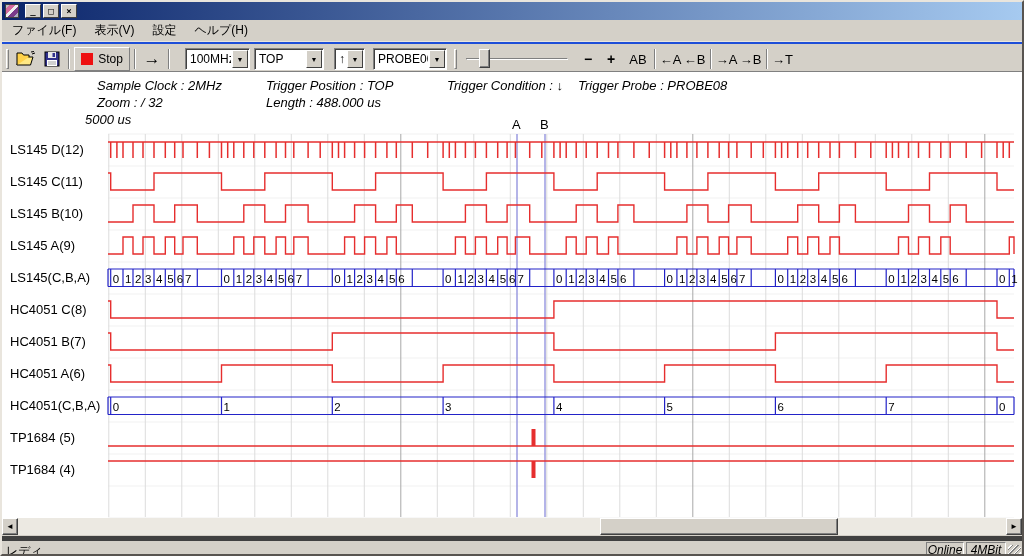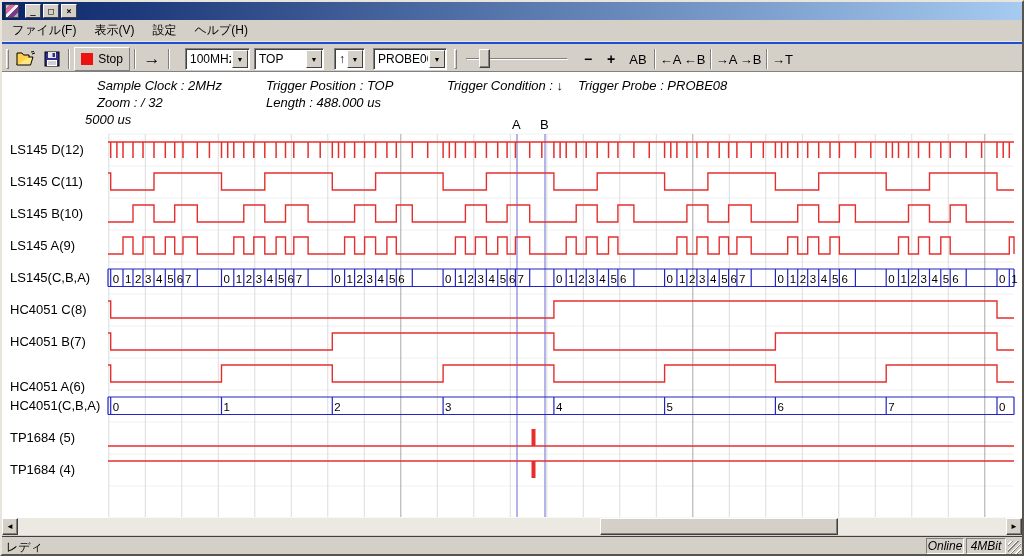--- a/index.html
+++ b/index.html
@@ -55,21 +55,21 @@
   svg text{font-family:"Liberation Sans",sans-serif;}
   
   .hscroll{position:absolute;left:0;top:516px;width:1020px;height:17px;background:#ece9e2;}
   .sb-btn{position:absolute;top:0;width:16px;height:17px;background:#d4d0c8;
     border:1px solid;border-color:#fff #404040 #404040 #fff;box-shadow:inset -1px -1px 0 #808080;
     display:flex;align-items:center;justify-content:center;font-size:8px;color:#000;}
   .sb-thumb{position:absolute;top:0;height:17px;background:#d4d0c8;
     border:1px solid;border-color:#fff #404040 #404040 #fff;box-shadow:inset -1px -1px 0 #808080;}
   
   .statusbar{position:absolute;left:0;top:534px;width:1020px;height:18px;background:#d4d0c8;
-    border-top:1px solid #404040;font-size:12px;}
+    border-top:5px solid #404040;font-size:12px;}
   .status-cell{position:absolute;top:1px;height:16px;border:1px solid;border-color:#808080 #fff #fff #808080;
     display:flex;align-items:center;justify-content:center;font-size:12px;padding:0 4px;font-style:italic;}
   .resize-grip{position:absolute;right:1px;top:4px;width:13px;height:13px;
     background:repeating-linear-gradient(135deg,transparent 0 2px,#fff 2px 3px,#808080 3px 4px);}
 </style>
 </head>
 <body>
 
 <div class="window">
 
@@ -472,21 +472,21 @@
       </svg>
 
     <div id="chan-labels">
         <div class="chan-label" style="top: 70px;">LS145 D(12)</div>
         <div class="chan-label" style="top: 102px;">LS145 C(11)</div>
         <div class="chan-label" style="top: 134px;">LS145 B(10)</div>
         <div class="chan-label" style="top: 166px;">LS145 A(9)</div>
         <div class="chan-label" style="top: 198px;">LS145(C,B,A)</div>
         <div class="chan-label" style="top: 230px;">HC4051 C(8)</div>
         <div class="chan-label" style="top: 262px;">HC4051 B(7)</div>
-        <div class="chan-label" style="top: 294px; margin-top: 13px;">HC4051 A(6)</div>
+        <div class="chan-label" style="top: 294px;">HC4051 A(6)</div>
         <div class="chan-label" style="top: 326px;">HC4051(C,B,A)</div>
         <div class="chan-label" style="top: 358px;">TP1684 (5)</div>
         <div class="chan-label" style="top: 390px;">TP1684 (4)</div>
       </div>
   </div>
 
   <div class="hscroll">
     <div class="sb-btn" style="left:0">◄</div>
     <div class="sb-btn" style="right:0">►</div>
     <div class="sb-thumb" style="left:598px;width:238px"></div>

